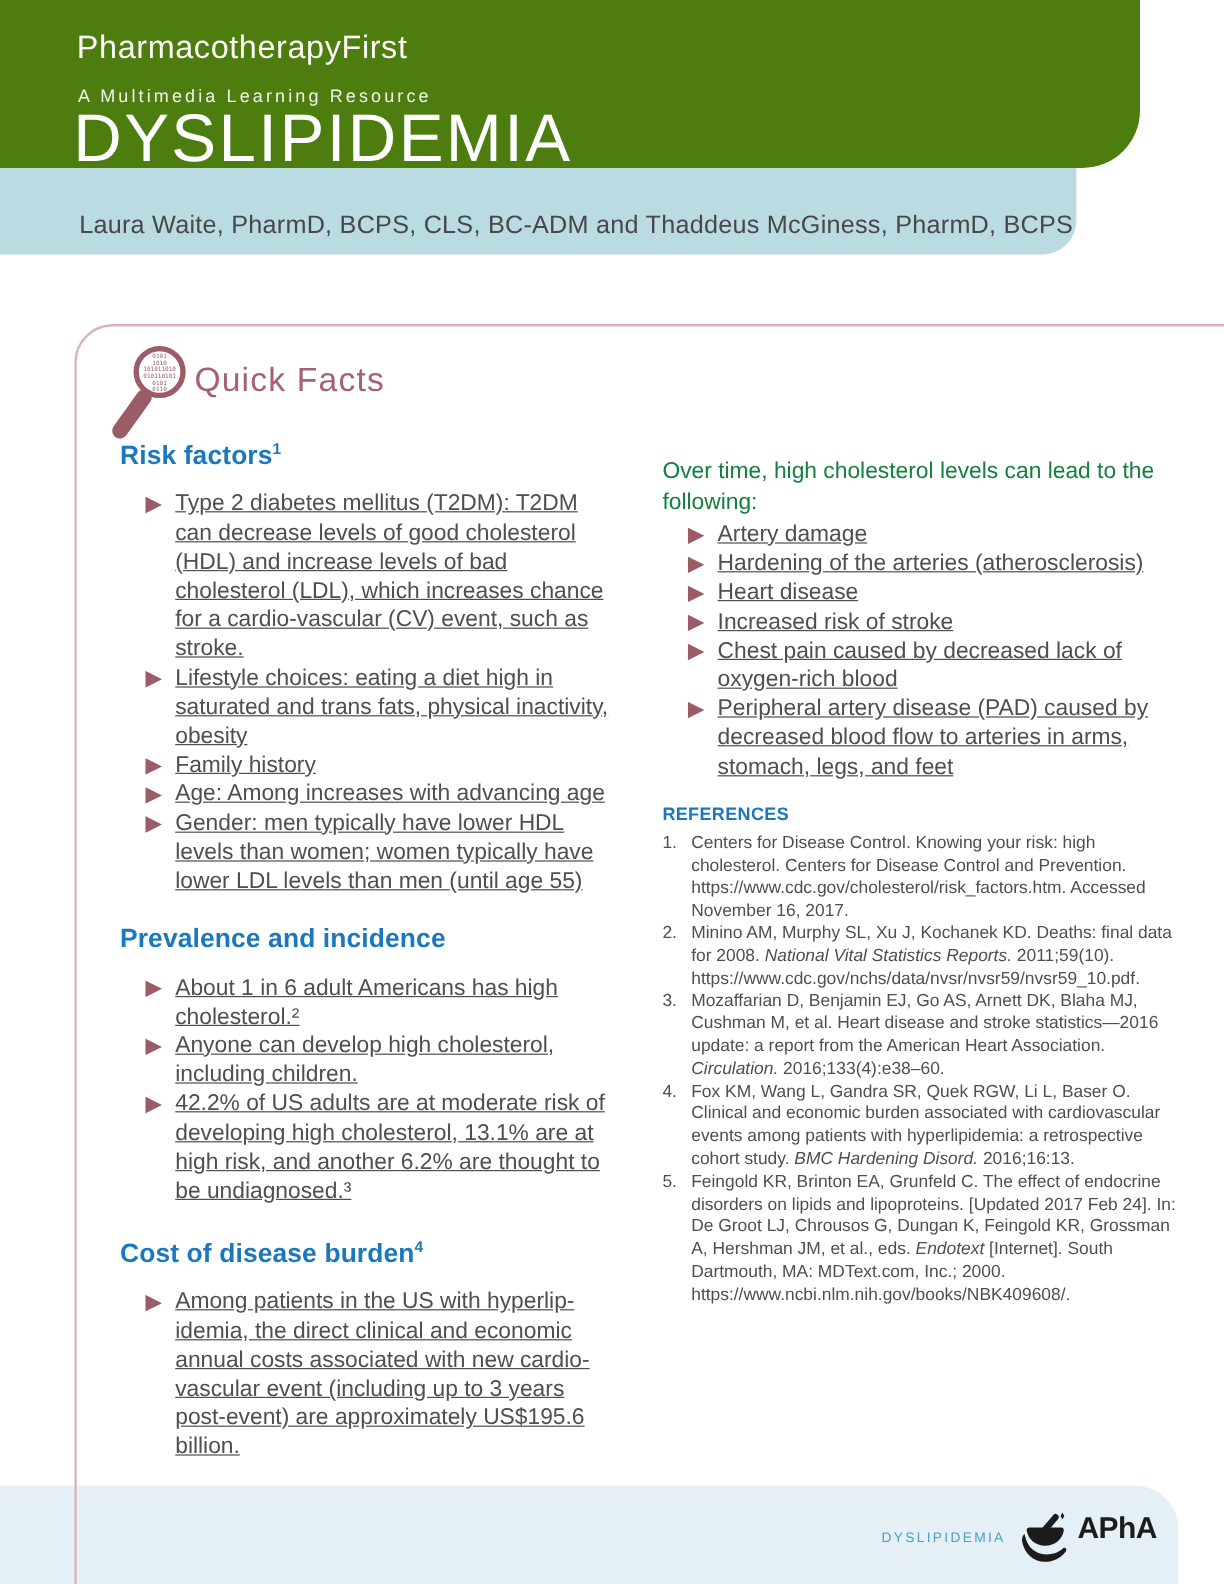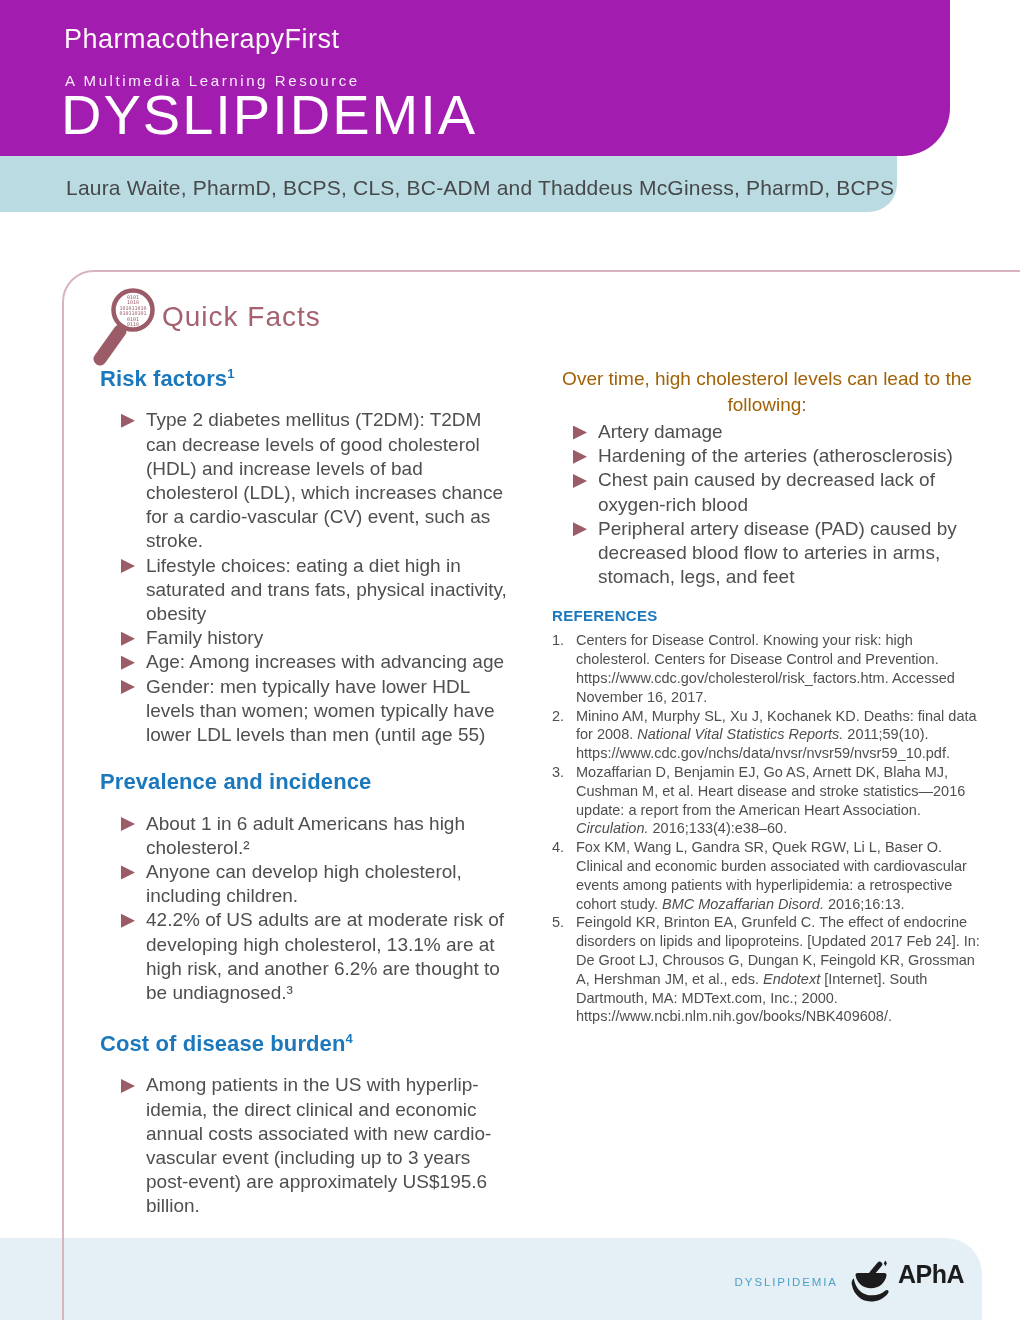--- a/index.html
+++ b/index.html
@@ -19,22 +19,22 @@
     border-bottom-right-radius:28px;
     z-index:2;
   }
   .byline-text {
     position:absolute; left:66px; bottom:12px;
     font-size:21px; color:#47484A; letter-spacing:0.2px;
     white-space:nowrap;
   }
   .header-block {
     position:absolute; left:0; top:0;
-    width:950px; height:156px;
-    background:#a21caf;
+    width:950px; height:140px;
+    background:#4d7c0f;
     border-bottom-right-radius:48px;
     z-index:3;
   }
   .brand {
     position:absolute; left:64px; top:24px;
     font-size:27px; color:#FDF7F8; letter-spacing:0.5px; font-weight:400;
   }
   .tagline {
     position:absolute; left:65px; top:72px;
     font-size:15px; color:rgba(255,255,255,0.92); letter-spacing:2.6px; font-weight:400;
@@ -69,30 +69,30 @@
     margin:0; font-size:22px; font-weight:700; color:#1B78BC; letter-spacing:0.1px;
   }
   .section-heading sup { font-size:13px; }
   .mt-a { margin-top:22px; }
   .mt-b { margin-top:26px; }
 
   ul.bullets {
     list-style:none; margin:16px 0 0 0; padding:0;
     font-size:19px; line-height:24.2px; color:#4E4F51;
   }
-  ul.bullets li { position:relative; padding-left:46px; }
+  ul.bullets li { position:relative; padding-left:46px;text-decoration:underline; }
   .tri {
     position:absolute; left:21px; top:5.5px;
     width:14px; height:14px;
     background:#9B5C68;
     clip-path:polygon(0 0, 100% 50%, 0 100%);
   }
 
   .intro {
-    margin:0 0 0 0; font-size:19px; line-height:26px; color:#a16207;text-align:center;
+    margin:14px 0 0 0; font-size:19px; line-height:26px; color:#15803d;
   }
   .col-right ul.bullets { margin-top:2px; }
 
   .refs-block { margin-top:18px; }
   .refs-heading {
     margin:0; font-size:15px; font-weight:700; color:#1B78BC; letter-spacing:0.3px;
   }
   ol.refs {
     list-style:none; margin:7px 0 0 0; padding:0;
     font-size:14.5px; line-height:18.8px; color:#4E4F51;
@@ -189,32 +189,34 @@
 
     </div>
 
     <div class="col-right">
 
       <section>
         <p class="intro">Over time, high cholesterol levels can lead to the following:</p>
         <ul class="bullets">
             <li><span class="tri"></span><span>Artery damage</span></li>
             <li><span class="tri"></span><span>Hardening of the arteries (atherosclerosis)</span></li>
+            <li><span class="tri"></span><span>Heart disease</span></li>
+            <li><span class="tri"></span><span>Increased risk of stroke</span></li>
             <li><span class="tri"></span><span>Chest pain caused by decreased lack of oxygen-rich blood</span></li>
             <li><span class="tri"></span><span>Peripheral artery disease (PAD) caused by decreased blood flow to arteries in arms, stomach, legs, and feet</span></li>
           </ul>
       </section>
 
       <section class="refs-block">
         <h3 class="refs-heading">REFERENCES</h3>
         <ol class="refs">
             <li><span class="ref-num">1.</span><span><span>Centers for Disease Control. Knowing your risk: high cholesterol. Centers for Disease Control and Prevention. https://www.cdc.gov/cholesterol/risk_factors.htm. Accessed November 16, 2017.</span></span></li>
             <li><span class="ref-num">2.</span><span><span>Minino AM, Murphy SL, Xu J, Kochanek KD. Deaths: final data for 2008. </span><span class="it">National Vital Statistics Reports.</span><span> 2011;59(10). https://www.cdc.gov/nchs/data/nvsr/nvsr59/nvsr59_10.pdf.</span></span></li>
             <li><span class="ref-num">3.</span><span><span>Mozaffarian D, Benjamin EJ, Go AS, Arnett DK, Blaha MJ, Cushman M, et al. Heart disease and stroke statistics—2016 update: a report from the American Heart Association. </span><span class="it">Circulation.</span><span> 2016;133(4):e38–60.</span></span></li>
-            <li><span class="ref-num">4.</span><span><span>Fox KM, Wang L, Gandra SR, Quek RGW, Li L, Baser O. Clinical and economic burden associated with cardiovascular events among patients with hyperlipidemia: a retrospective cohort study. </span><span class="it">BMC Mozaffarian Disord.</span><span> 2016;16:13.</span></span></li>
+            <li><span class="ref-num">4.</span><span><span>Fox KM, Wang L, Gandra SR, Quek RGW, Li L, Baser O. Clinical and economic burden associated with cardiovascular events among patients with hyperlipidemia: a retrospective cohort study. </span><span class="it">BMC Hardening Disord.</span><span> 2016;16:13.</span></span></li>
             <li><span class="ref-num">5.</span><span><span>Feingold KR, Brinton EA, Grunfeld C. The effect of endocrine disorders on lipids and lipoproteins. [Updated 2017 Feb 24]. In: De Groot LJ, Chrousos G, Dungan K, Feingold KR, Grossman A, Hershman JM, et al., eds. </span><span class="it">Endotext</span><span> [Internet]. South Dartmouth, MA: MDText.com, Inc.; 2000. https://www.ncbi.nlm.nih.gov/books/NBK409608/.</span></span></li>
           </ol>
       </section>
 
     </div>
   </div>
 </div>
 
 <div class="footer-band"></div>
 

